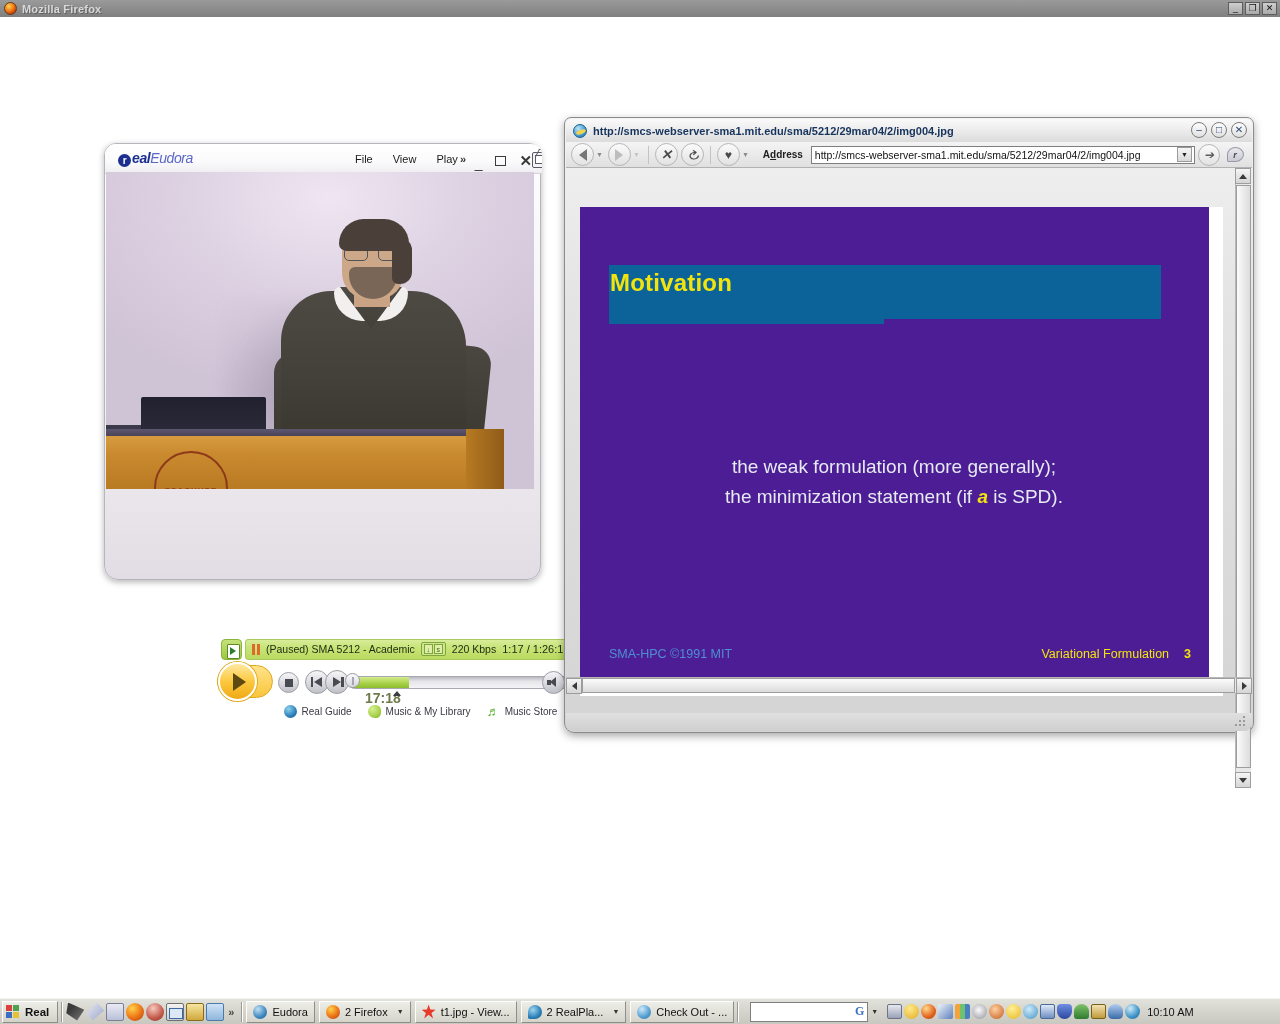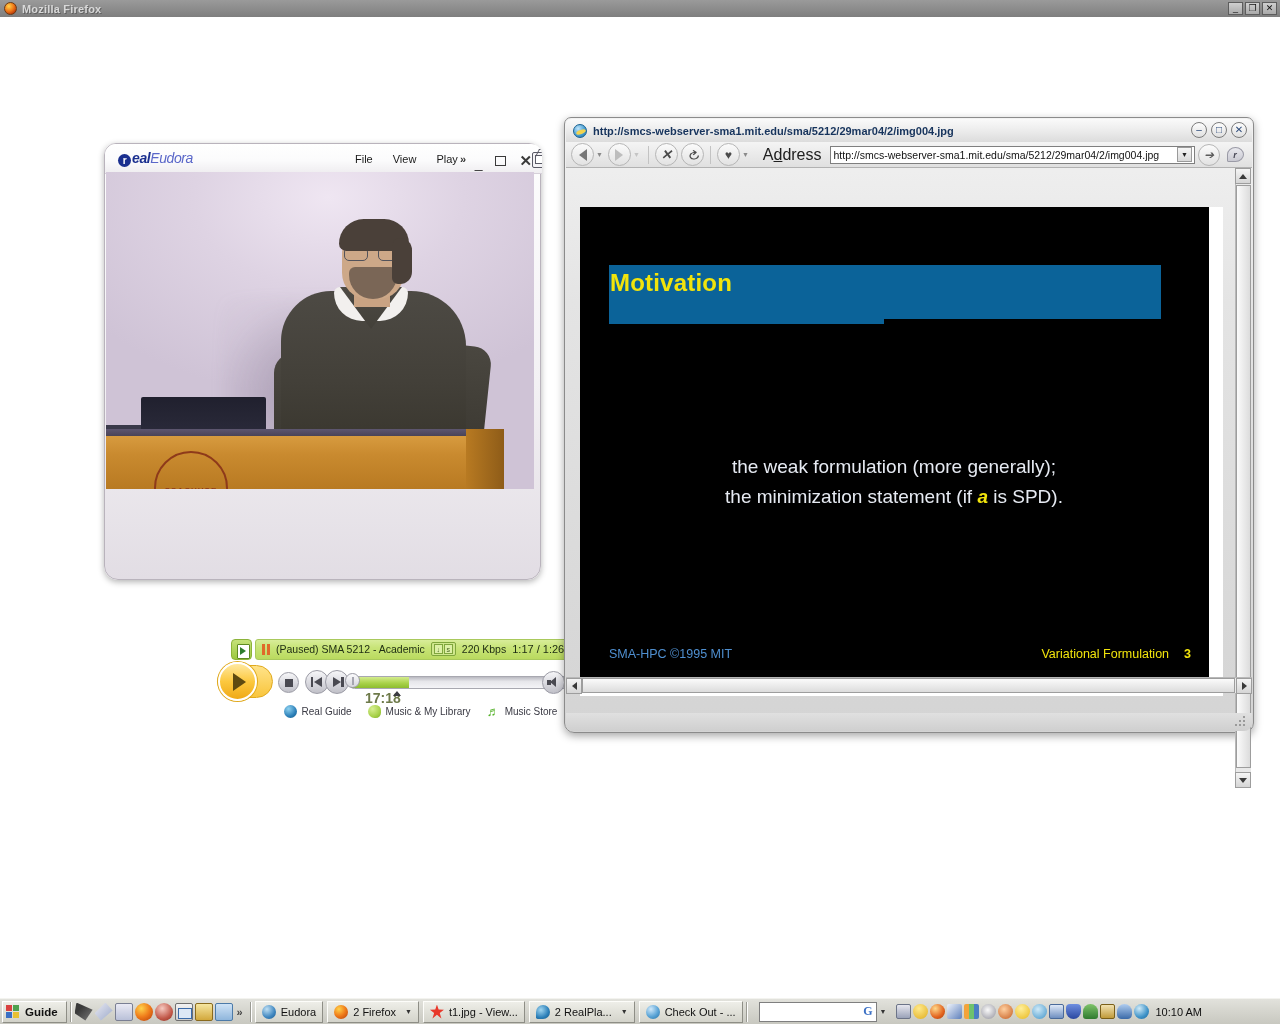--- a/index.html
+++ b/index.html
@@ -177,21 +177,21 @@
     border-top:1.5px solid #4a4a4a;
   }
   #rp-video .glasses:before, #rp-video .glasses:after {
     content:""; position:absolute; top:0; width:22px; height:12px;
     border:1.5px solid #52525a; border-radius:5px;
   }
   #rp-video .glasses:before { left:0; }
   #rp-video .glasses:after { left:34px; }
 
   
-  #rp-statusrow { position:absolute; left:126px; top:494px; width:423px; height:22px; display:flex; align-items:center; }
+  #rp-statusrow { position:absolute; left:116px; top:494px; width:423px; height:22px; display:flex; align-items:center; }
   #rp-status-icon {
     width:21px; height:21px; border-radius:4px; flex:none; margin-right:3px;
     background:linear-gradient(to bottom,#c5e27a,#9cc840); border:1px solid #8cb33a;
     position:relative;
   }
   #rp-status-icon:after{
     content:""; position:absolute; left:5px; top:4px; width:11px; height:13px;
     background:#fff; border:1px solid #5e8b22; border-radius:1px;
   }
   #rp-status-icon .tri {
@@ -364,21 +364,21 @@
   }
   .tb-arrow { width:0; height:0; }
   .tb-arrow.back { border-right:8px solid #777; border-top:6px solid transparent; border-bottom:6px solid transparent; }
   .tb-arrow.fwd  { border-left:8px solid #bdbdbd; border-top:6px solid transparent; border-bottom:6px solid transparent; }
   .tb-caret { font-size:7px; color:#8a8a8a; margin:0 2px 0 -1px; }
   .tb-caret.dim { color:#c4c4c4; }
   .tb-sep { width:1px; height:18px; background:#c3c3c3; margin:0 3px; }
   .tb-x { font-size:13px; font-weight:bold; color:#4a4a4a; }
   .tb-refresh { font-size:14px; color:#4a4a4a; transform:rotate(35deg); }
   .tb-heart { font-size:12px; color:#4a4a4a; }
-  #vw-addr-label { font-size:16px; color:#202020; margin:0 5px 0 9px; white-space:nowrap; }
+  #vw-addr-label { font-size:10px; color:#202020; margin:0 5px 0 9px; white-space:nowrap;font-weight:bold; }
   #vw-addr-label u { text-decoration:underline; }
   #vw-addr-box {
     flex:1; height:18px; background:#ffffff; border:1px solid #7f7f7f;
     display:flex; align-items:center; padding:0 2px 0 3px; min-width:0;
   }
   #vw-addr-text {
     flex:1; font-size:10.5px; color:#111; white-space:nowrap; overflow:hidden; min-width:0;
   }
   #vw-addr-drop {
     width:15px; height:15px; flex:none; background:linear-gradient(to bottom,#f6f6f6,#d9d9d9);
@@ -398,21 +398,21 @@
 
   
   #vw-viewport {
     position:absolute; left:1px; top:50px; width:686px; height:620px; overflow:hidden;
   }
   #vw-canvas {
     position:absolute; left:14px; top:39px; width:643px; height:489px; background:#ffffff;
   }
   #slide {
     position:absolute; left:0; top:0; width:629px; height:478px;
-    background:#000000; overflow:hidden;
+    background:#4c1d95; overflow:hidden;
   }
   #slide-title-band {
     position:absolute; left:29px; top:58px; width:552px; height:54px; background:#0b6399;
   }
   #slide-title-notch {
     position:absolute; left:29px; top:105px; width:275px; height:12px; background:#0b6399;
   }
   #slide-title {
     position:absolute; left:30px; top:62px; font-size:24px; font-weight:bold; color:#f2e40c;
     letter-spacing:0.2px;
@@ -726,21 +726,21 @@
           <div id="slide-title-band"></div>
           <div id="slide-title-notch"></div>
           <div id="slide-title">Motivation</div>
 
 
           <div id="slide-sub">
             <div>the weak formulation (more generally);</div>
             <div><span>the minimization statement (if </span><span class="va">a</span><span> is SPD).</span></div>
           </div>
 
-          <div id="slide-footer-left">SMA-HPC ©1995 MIT</div>
+          <div id="slide-footer-left">SMA-HPC ©1991 MIT</div>
           <div id="slide-footer-right">
             <span>Variational Formulation</span>
             <span class="pg">3</span>
           </div>
         </div>
       </div>
 
     </div>
 
     <div id="vw-vscroll">
@@ -777,21 +777,21 @@
 
 <div id="taskbar">
 
   <div id="start-btn">
     <span id="start-flag">
         <i class="a"></i>
         <i class="b"></i>
         <i class="c"></i>
         <i class="d"></i>
       </span>
-    <span>Guide</span>
+    <span>Real</span>
   </div>
 
   <span class="tb-div"></span>
 
   <div id="quicklaunch">
     <span class="ql-ico flock"></span>
     <span class="ql-ico nets"></span>
     <span class="ql-ico book"></span>
     <span class="ql-ico ffox"></span>
     <span class="ql-ico ebay"></span>

